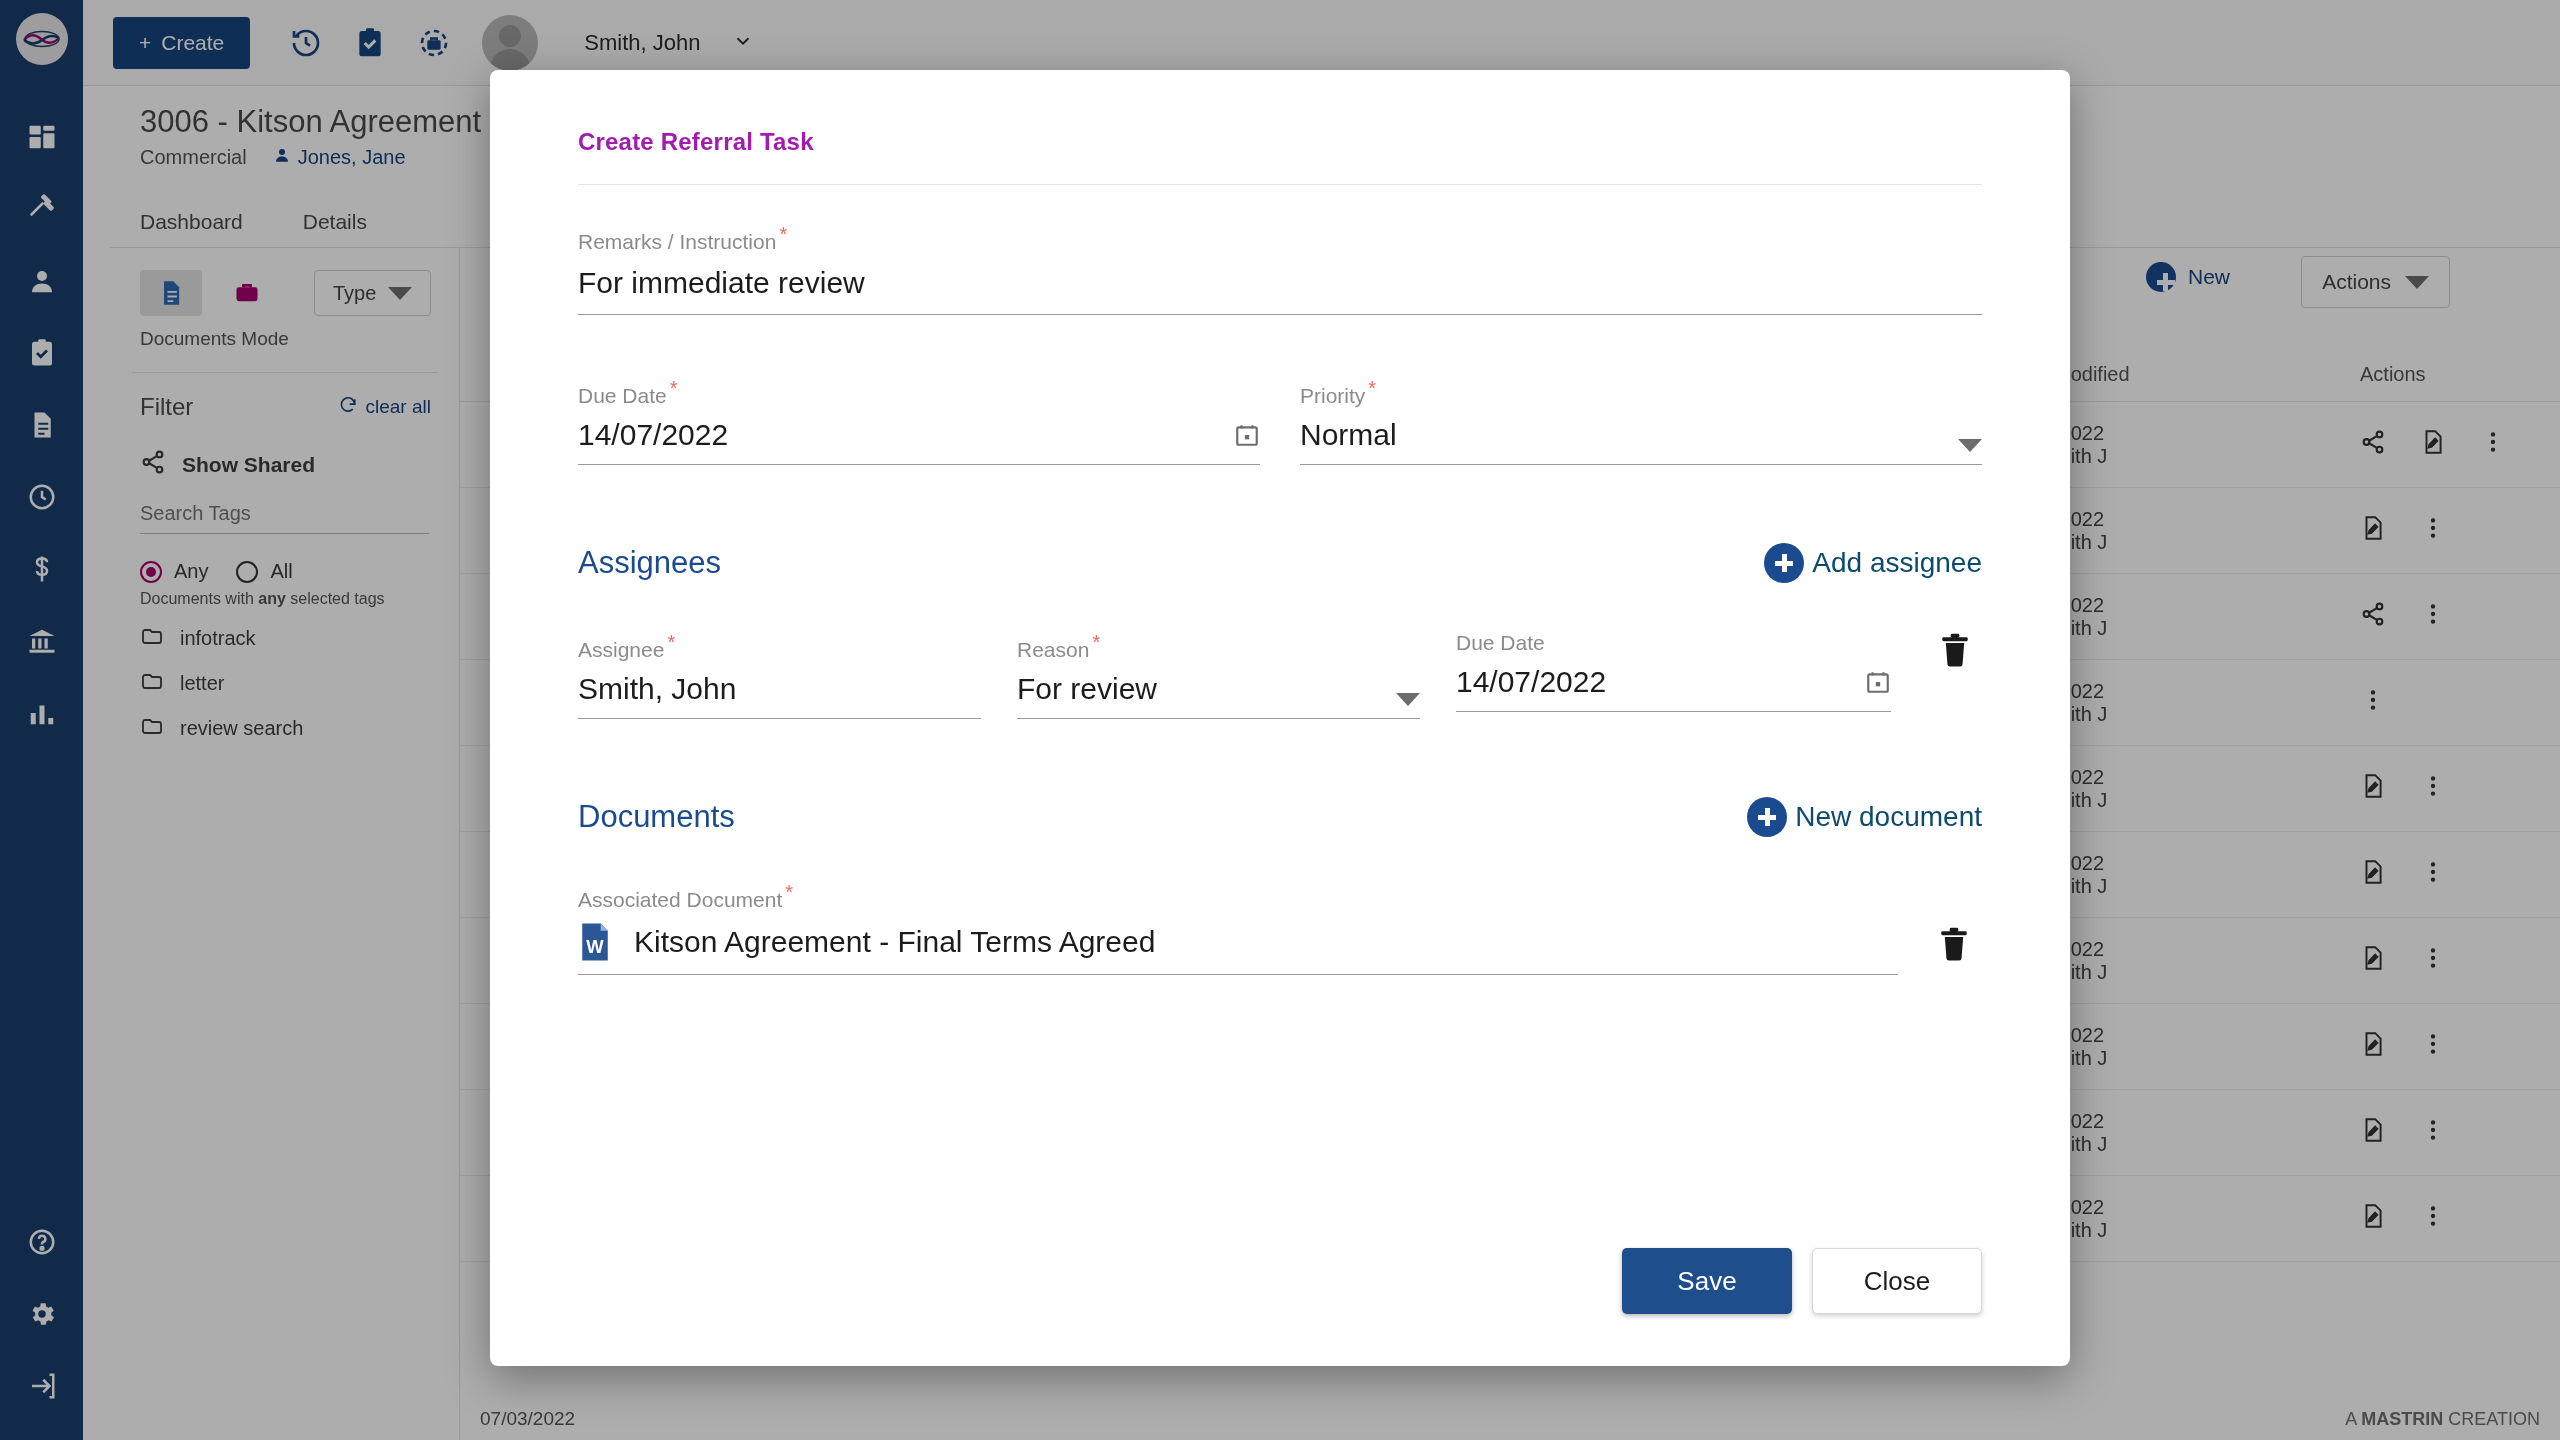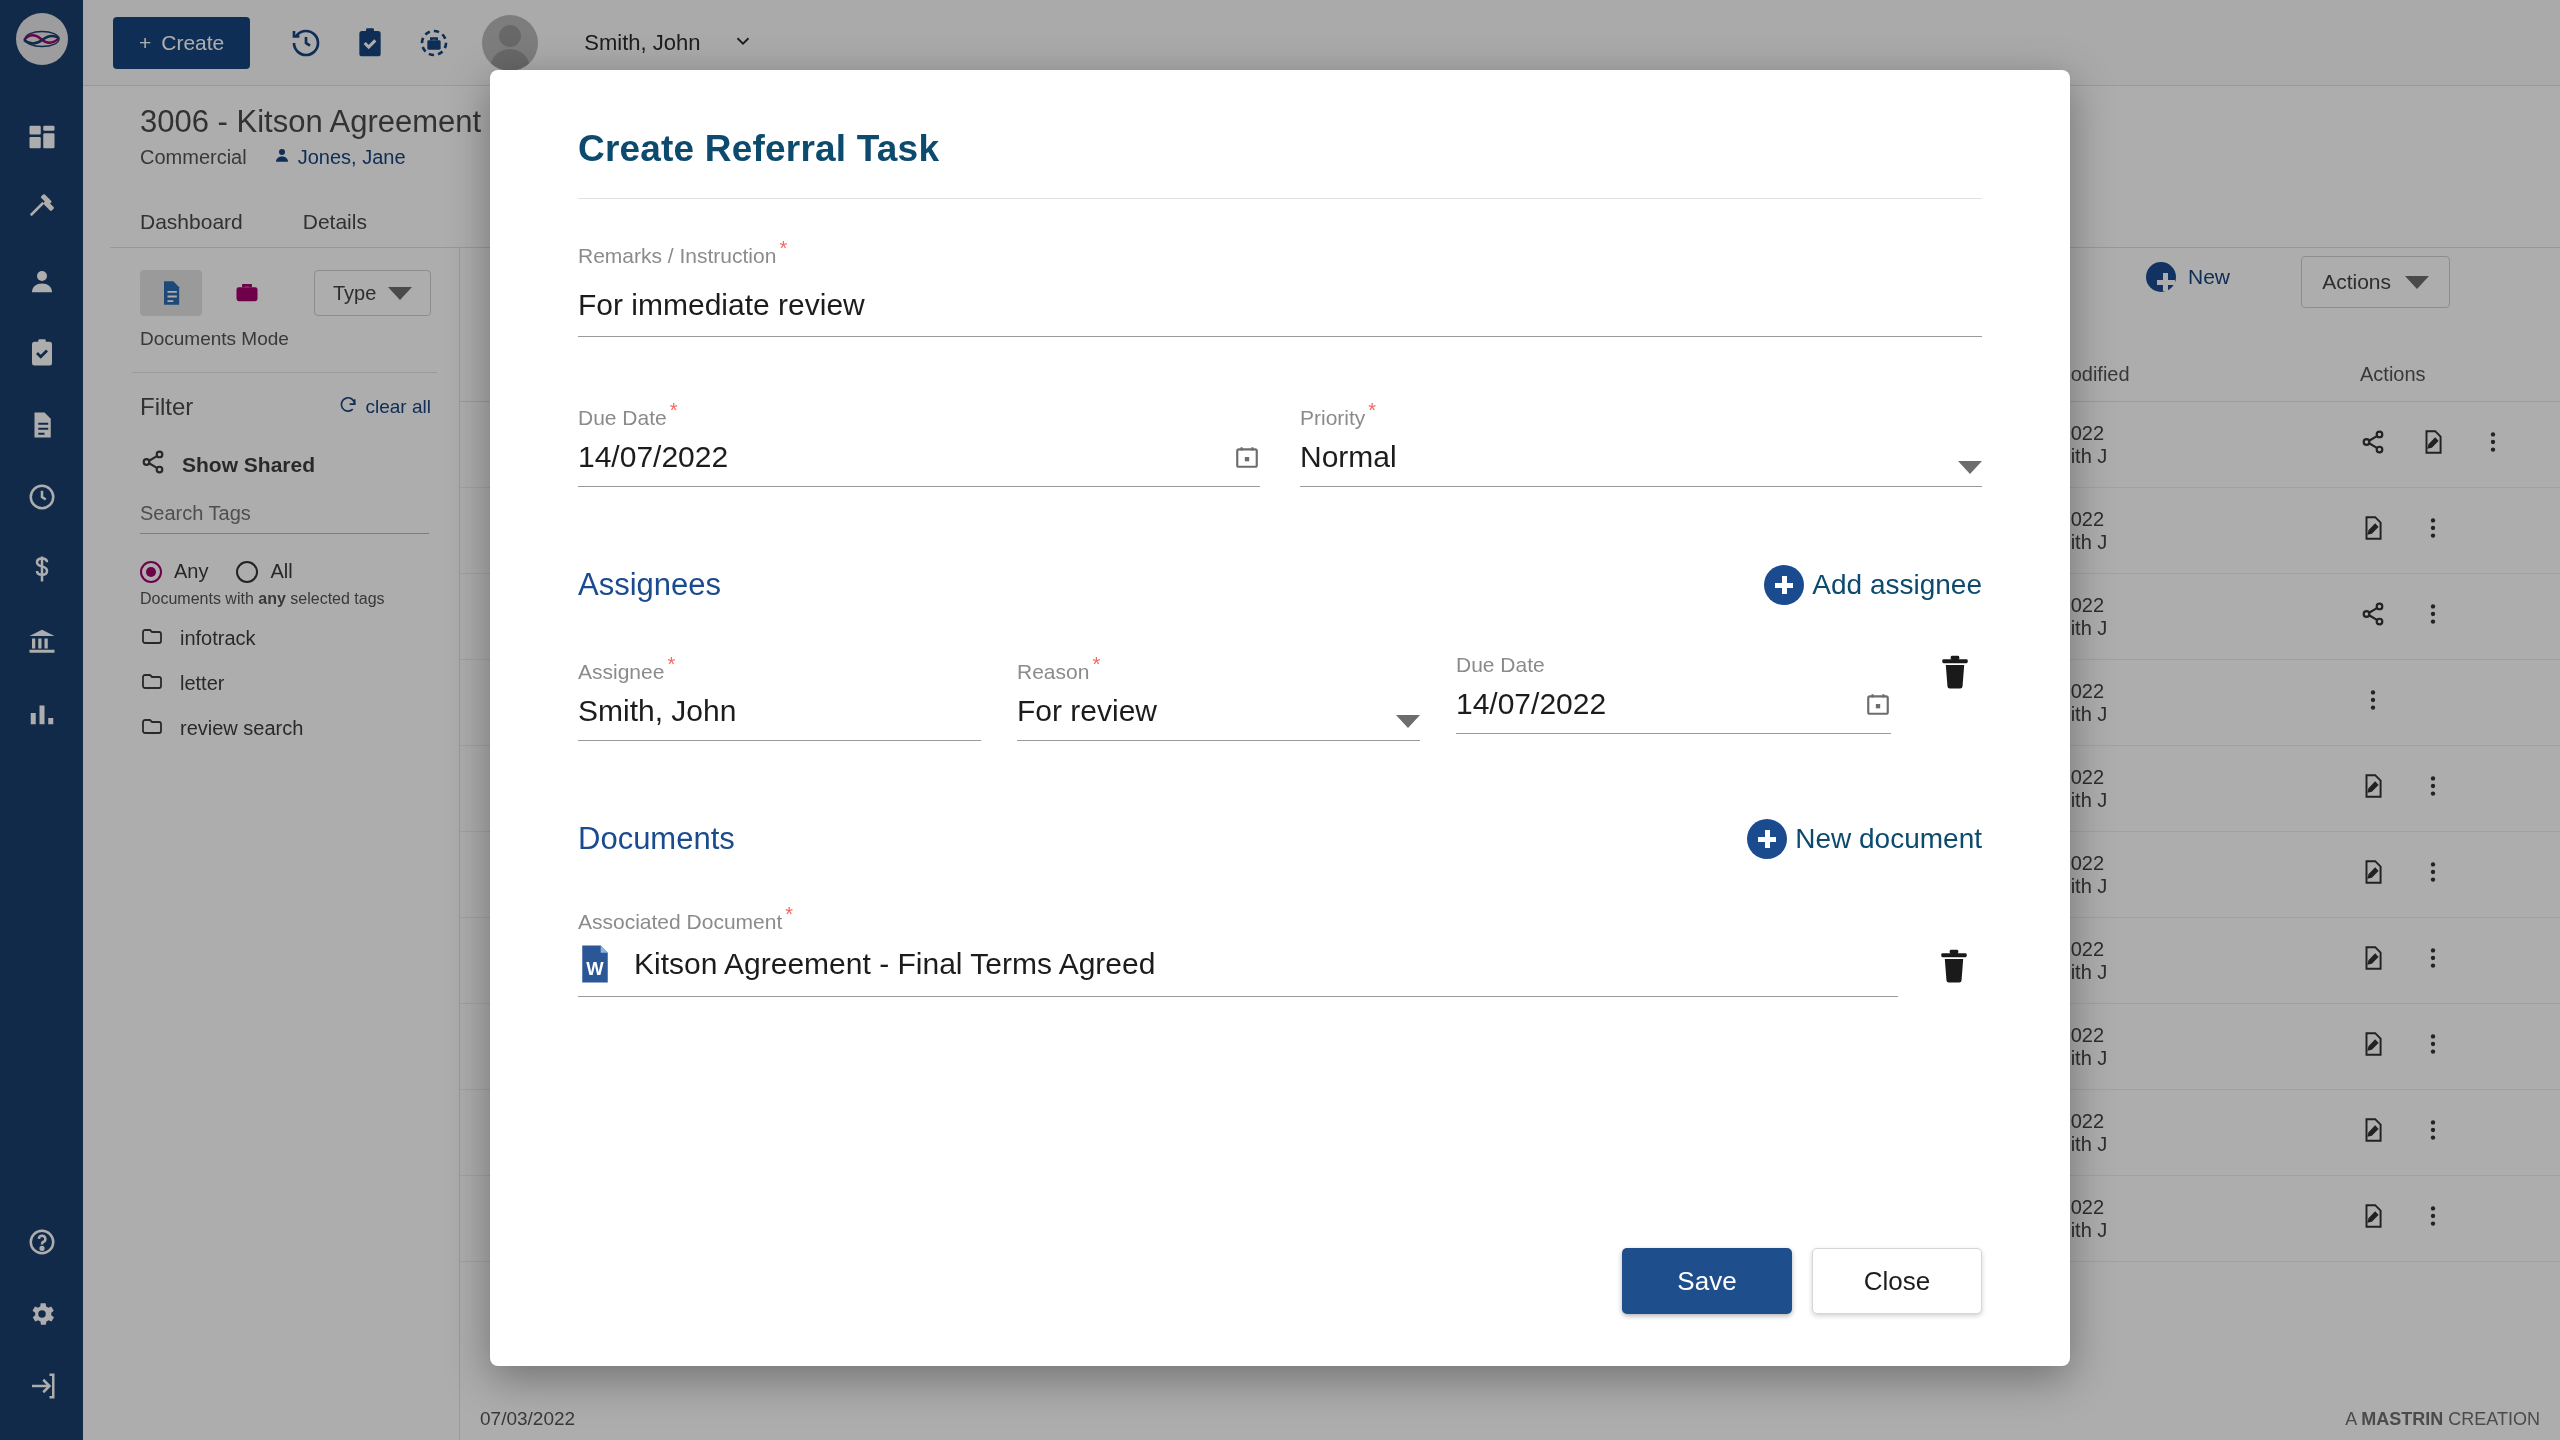--- a/index.html
+++ b/index.html
@@ -136,32 +136,32 @@
   
   .modal {
     position: absolute; z-index: 100;
     left: 490px; top: 70px; width: 1580px; height: 1296px;
     background: #fff; border-radius: 8px;
     box-shadow: 0 12px 44px rgba(0,0,0,.35);
     padding: 58px 88px 0 88px;
     display: flex; flex-direction: column;
   }
   .modal h2 {
-    font-size: 37px; font-weight: bold; color: #0c4a6e;
+    font-size: 24px; font-weight: bold; color: #a21caf;
     letter-spacing: .2px;
   }
   .modal-rule { border-top: 1px solid #e3e3e3; margin-top: 28px; }
 
   .fld-label { font-size: 21px; color: #8b8b8b; }
   .req { color: #f4685e; font-size: 20px; vertical-align: super; margin-left: 3px; }
   .fld-value { font-size: 30px; color: #1c1c1c; }
   .underline { border-bottom: 1px solid #9a9a9a; }
 
   .row-remarks { margin-top: 38px; }
-  .row-remarks .fld-value { margin-top: 20px; padding-bottom: 14px; }
+  .row-remarks .fld-value { margin-top: 12px; padding-bottom: 14px; }
 
   .two-col { display: flex; gap: 40px; margin-top: 62px; }
   .col { flex: 1; }
   .field-line { display: flex; align-items: flex-end; justify-content: space-between; padding-bottom: 12px; margin-top: 10px; }
 
   .sec-head { display: flex; align-items: center; justify-content: space-between; margin-top: 78px; }
   .sec-title { font-size: 31px; color: #1b4b8f; }
   .add-link { display: flex; align-items: center; gap: 8px; color: #0c4a6e; font-size: 28px; }
   .plus-circle {
     width: 40px; height: 40px; border-radius: 50%; background: #1b4b8f;

